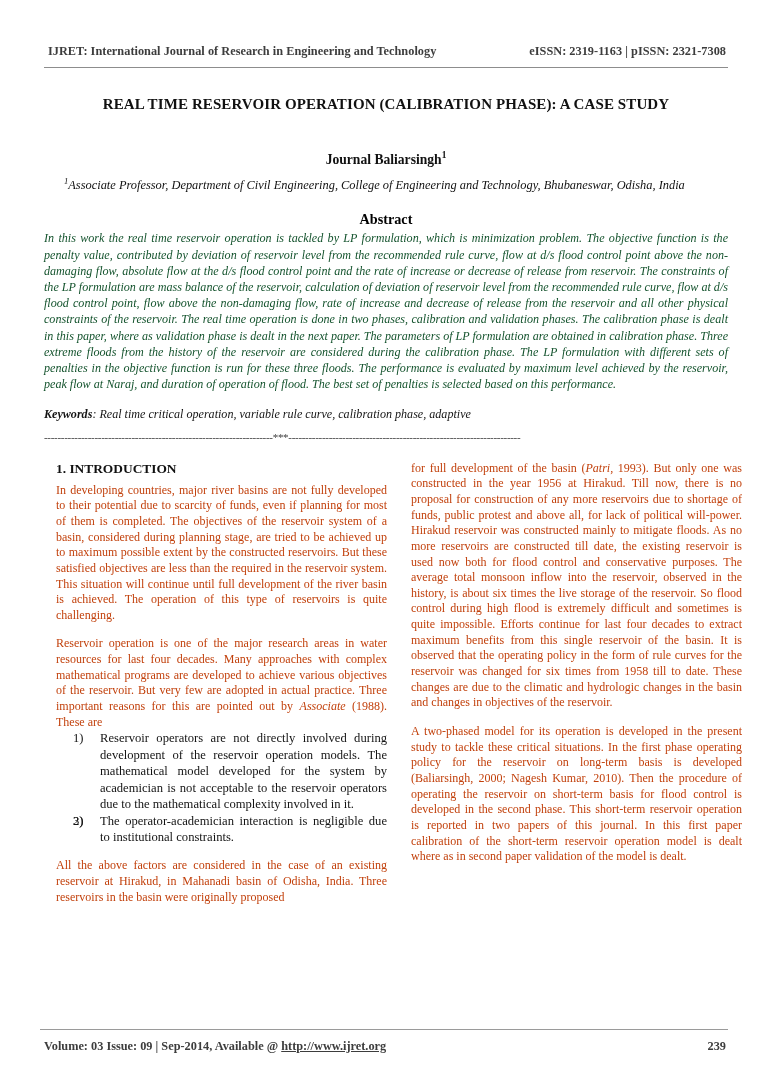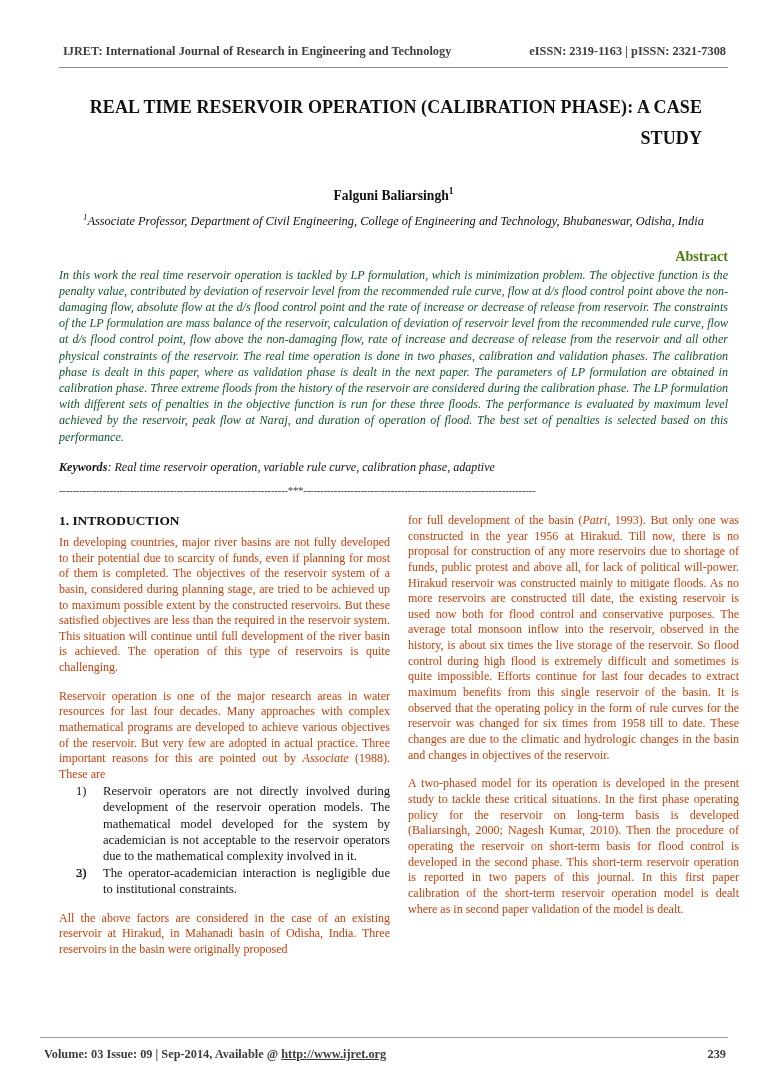--- a/index.html
+++ b/index.html
@@ -12,21 +12,21 @@
     height: 1086px;
     font-family: "Liberation Serif", "DejaVu Serif", serif;
     color: #1a1a1a;
     position: relative;
     overflow: hidden;
   }
   .page {
     width: 768px;
     height: 1086px;
     box-sizing: border-box;
-    padding: 44px 40px 0 59px;
+    padding: 44px 40px 0 44px;
     position: relative;
   }
 
   
   .running-header {
     display: flex;
     justify-content: space-between;
     align-items: baseline;
     font-size: 12.3px;
     font-weight: bold;
@@ -37,54 +37,54 @@
   .running-header .rh-left { white-space: nowrap; }
   .running-header .rh-right { white-space: nowrap; text-align: center; }
   .header-rule {
     border: 0;
     border-top: 1px solid #8d8d8d;
     margin: 8px 0 0 0;
   }
 
   
   .title {
-    text-align: right;
-    font-size: 18px;
+    text-align: center;
+    font-size: 15px;
     font-weight: bold;
     line-height: 1.72;
     letter-spacing: 0.1px;
     margin: 24px 26px 0 26px;
     color: #111;
   }
   .authors {
     text-align: center;
     font-size: 13.6px;
     font-weight: bold;
     margin-top: 32px;
     color: #111;
   }
   .authors sup { font-size: 9.4px; vertical-align: super; font-weight: bold; }
 
   .affiliation {
-    text-align: center;
+    text-align: left;
     font-size: 12.4px;
     font-style: italic;
     line-height: 1.45;
     margin: 8px 20px 0 20px;
     color: #111;
   }
   .affiliation sup { font-size: 8.6px; vertical-align: super; font-style: italic; }
 
   
   .abstract-head {
-    text-align: right;
+    text-align: center;
     font-size: 14.2px;
     font-weight: bold;
     margin-top: 16px;
-    color: #4d7c0f;
+    color: #000000;
   }
   .abstract-body {
     font-size: 12.1px;
     font-style: italic;
     text-align: justify;
     line-height: 1.34;
     margin-top: 2px;
     color: #14532d;
     hyphens: none;
   }
@@ -106,21 +106,22 @@
     letter-spacing: -0.3px;
     white-space: nowrap;
     overflow: hidden;
     font-family: "Liberation Serif", serif;
   }
 
   
   .columns {
     display: flex;
     margin-top: 17px;
-    gap: 18px;
+    gap: 24px;
+    margin-left: 12px;
   }
   .col {
     width: 331px;
     flex: 0 0 331px;
   }
   .section-head {
     font-size: 13.4px;
     font-weight: bold;
     margin: 0 0 6px 0;
     color: #111;
@@ -154,21 +155,21 @@
     left: 17px;
     top: 0;
     font-size: 12.6px;
   }
 
   
   .footer {
     position: absolute;
     left: 40px;
     right: 40px;
-    bottom: 24px;
+    bottom: 32px;
   }
   .footer-rule {
     border: 0;
     border-top: 1px solid #9a9a9a;
     margin: 0 0 9px 0;
   }
   .footer-row {
     display: flex;
     justify-content: space-between;
     align-items: baseline;
@@ -189,32 +190,32 @@
 
   <div class="running-header">
     <span class="rh-left">IJRET: International Journal of Research in Engineering and Technology</span>
     <span class="rh-right">eISSN: 2319-1163 | pISSN: 2321-7308</span>
   </div>
   <hr class="header-rule">
 
   <div class="title">REAL TIME RESERVOIR OPERATION (CALIBRATION PHASE): A CASE STUDY</div>
 
   <div class="authors">
-    <span>Falguni Baliarsingh</span><sup>1</sup>
+    <span>Journal Baliarsingh</span><sup>1</sup>
   </div>
 
   <div class="affiliation">
     <sup>1</sup><span>Associate Professor, Department of Civil Engineering, College of Engineering and Technology, Bhubaneswar, Odisha, India</span>
   </div>
 
   <div class="abstract-head">Abstract</div>
   <div class="abstract-body">In this work the real time reservoir operation is tackled by LP formulation, which is minimization problem. The objective function is the penalty value, contributed by deviation of reservoir level from the recommended rule curve, flow at d/s flood control point above the non-damaging flow, absolute flow at the d/s flood control point and the rate of increase or decrease of release from reservoir. The constraints of the LP formulation are mass balance of the reservoir, calculation of deviation of reservoir level from the recommended rule curve, flow at d/s flood control point, flow above the non-damaging flow, rate of increase and decrease of release from the reservoir and all other physical constraints of the reservoir. The real time operation is done in two phases, calibration and validation phases. The calibration phase is dealt in this paper, where as validation phase is dealt in the next paper. The parameters of LP formulation are obtained in calibration phase. Three extreme floods from the history of the reservoir are considered during the calibration phase. The LP formulation with different sets of penalties in the objective function is run for these three floods. The performance is evaluated by maximum level achieved by the reservoir, peak flow at Naraj, and duration of operation of flood. The best set of penalties is selected based on this performance.</div>
 
   <div class="keywords">
-    <span class="kw-label">Keywords</span><span>: </span><span>Real time reservoir operation, variable rule curve, calibration phase, adaptive</span>
+    <span class="kw-label">Keywords</span><span>: </span><span>Real time critical operation, variable rule curve, calibration phase, adaptive</span>
   </div>
 
   <div class="star-rule">--------------------------------------------------------------------***---------------------------------------------------------------------</div>
 
   <div class="columns">
 
     <div class="col">
       <div class="section-head">1. INTRODUCTION</div>
 
       <p class="para">In developing countries, major river basins are not fully developed to their potential due to scarcity of funds, even if planning for most of them is completed. The objectives of the reservoir system of a basin, considered during planning stage, are tried to be achieved up to maximum possible extent by the constructed reservoirs. But these satisfied objectives are less than the required in the reservoir system. This situation will continue until full development of the river basin is achieved. The operation of this type of reservoirs is quite challenging.</p>

